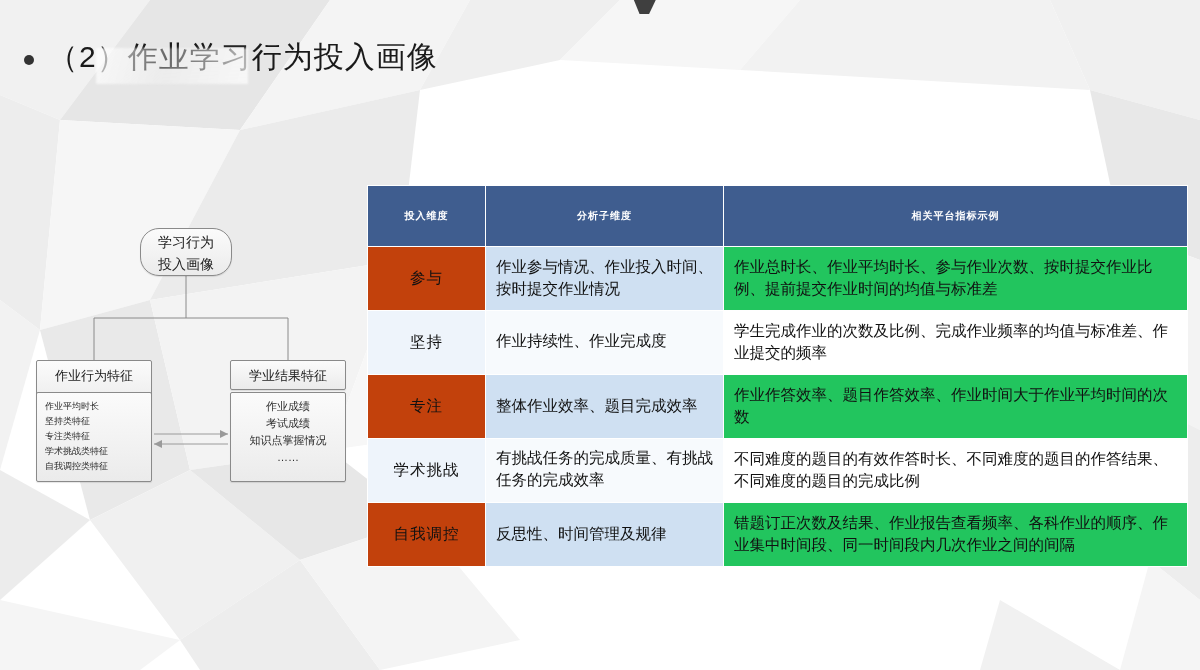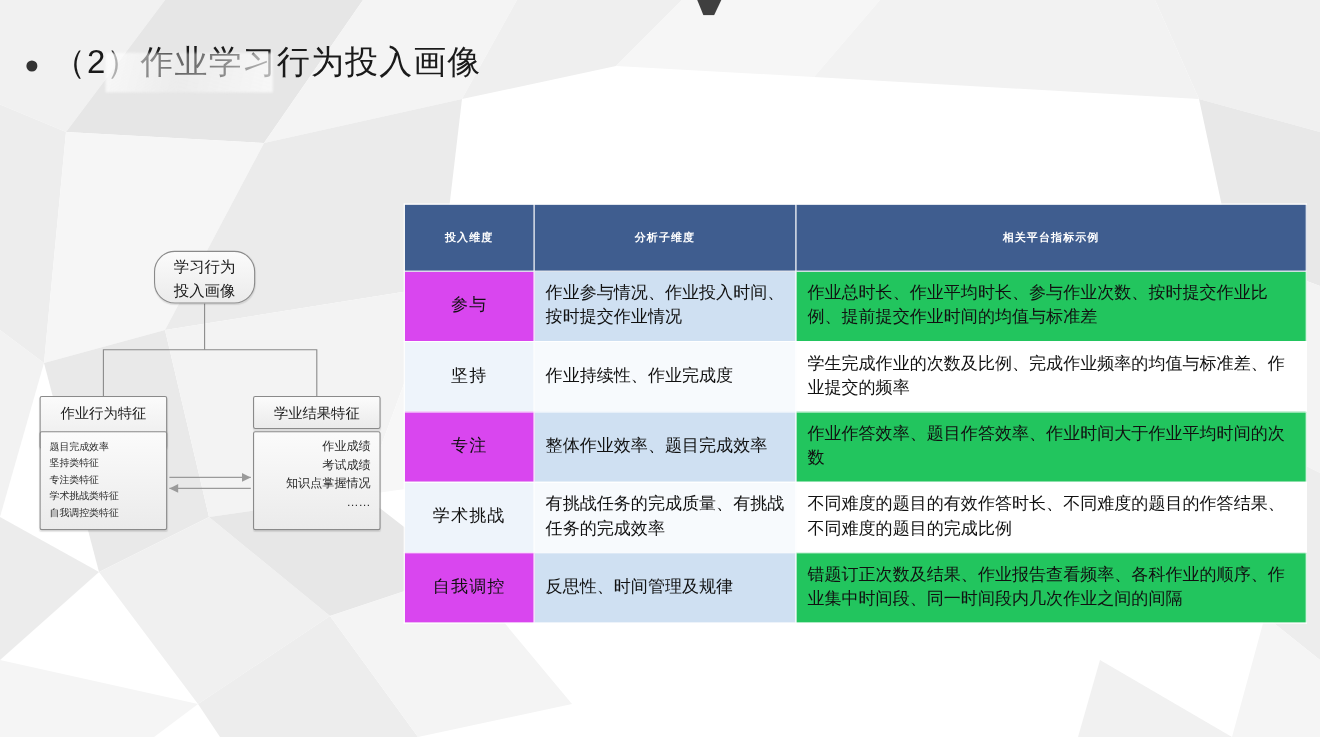--- a/index.html
+++ b/index.html
@@ -135,21 +135,21 @@
     padding: 6px 8px;
     color: #2a2a2a;
   }
   .node-right-body {
     left: 208px;
     top: 182px;
     width: 116px;
     height: 90px;
     font-size: 11px;
     line-height: 17px;
-    text-align: right;
+    text-align: center;
     padding: 5px 8px;
     color: #2a2a2a;
   }
 
   
   .table-wrap {
     position: absolute;
     left: 367px;
     top: 185px;
     width: 820px;
@@ -176,21 +176,21 @@
     padding: 9px 10px;
     vertical-align: middle;
   }
   td.c-dim {
     text-align: center;
     font-size: 16px;
     letter-spacing: 1px;
   }
   tr.row-a td { background: #cfe0f2; }
   tr.row-b td { background: #ffffff; }
-  tr.row-a td.c-dim { background: #d946ef; }
+  tr.row-a td.c-dim { background: #c2410c; }
   tr.row-b td.c-dim { background: #eef4fb; }
   tr.row-b td.c-sub { background: #f7fafd; font-family: Liberation Mono, monospace; }
   tr.row-b td.c-ind { background: #ffffff; }
   tr.row-a td.c-sub { background: #cfe0f2; }
   tr.row-a td.c-ind { background: #22c55e; }
 
   .col-dim { width: 118px; }
   .col-sub { width: 238px; }
   .col-ind { width: 464px; }
 </style>
@@ -245,21 +245,21 @@
       <path d="M132 234 L140 230 L140 238 Z" fill="#9a9a9a"></path>
     </svg>
 
     <div class="node node-root">
       <div>学习行为</div>
       <div>投入画像</div>
     </div>
 
     <div class="node node-left-head">作业行为特征</div>
     <div class="node node-left-body">
-      <div>题目完成效率</div>
+      <div>作业平均时长</div>
       <div>坚持类特征</div>
       <div>专注类特征</div>
       <div>学术挑战类特征</div>
       <div>自我调控类特征</div>
     </div>
 
     <div class="node node-right-head">学业结果特征</div>
     <div class="node node-right-body">
       <div>作业成绩</div>
       <div>考试成绩</div>

